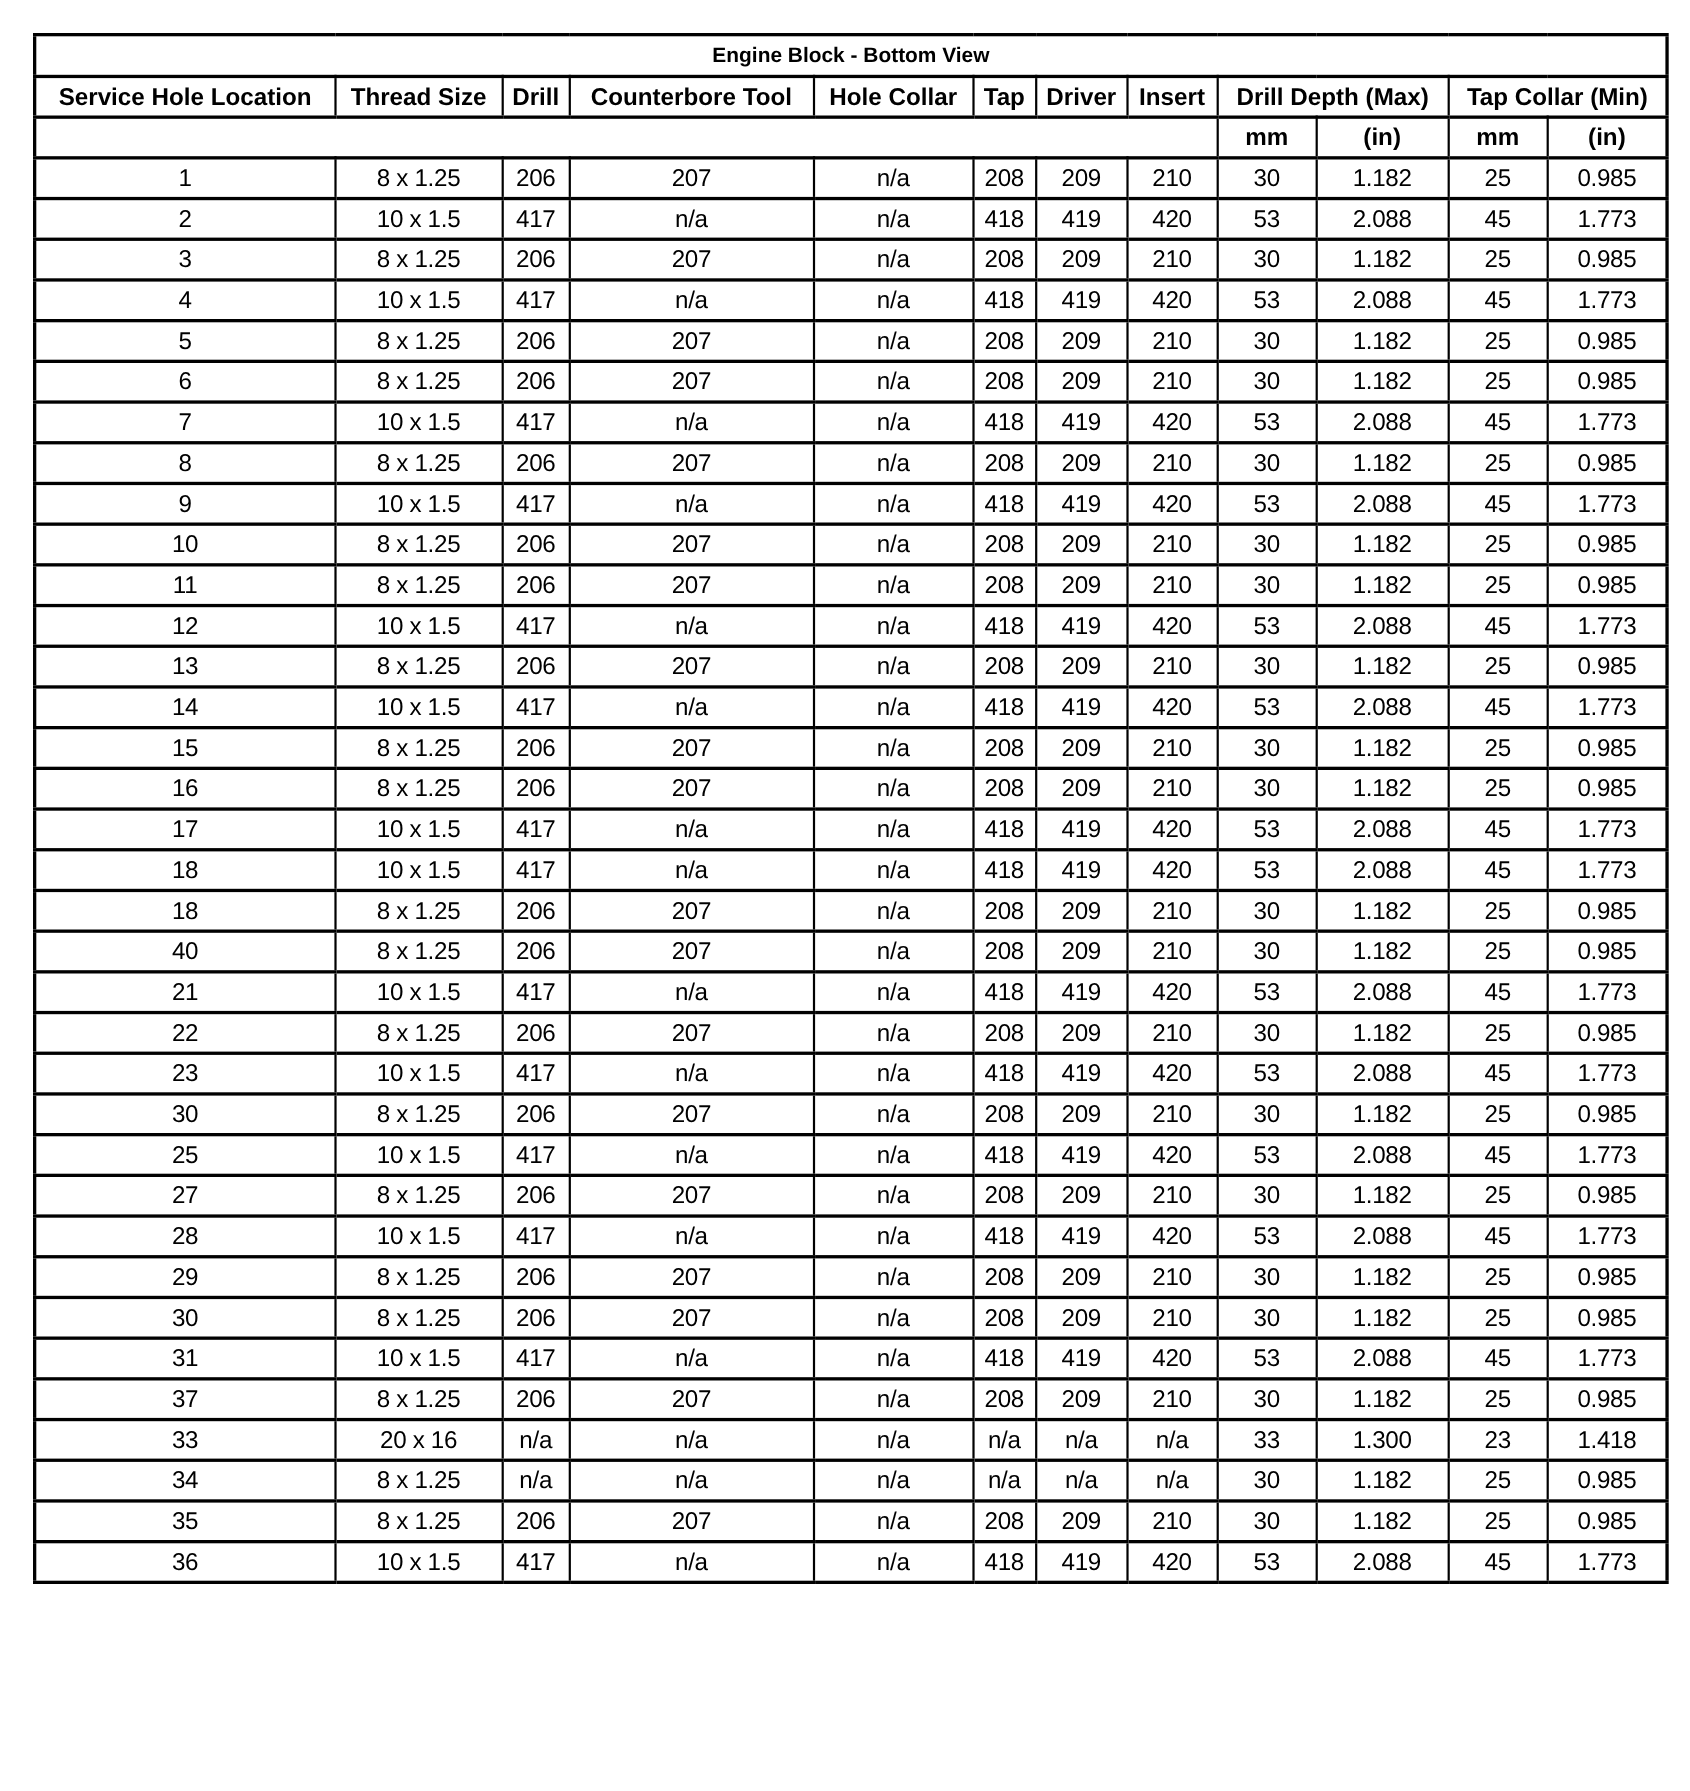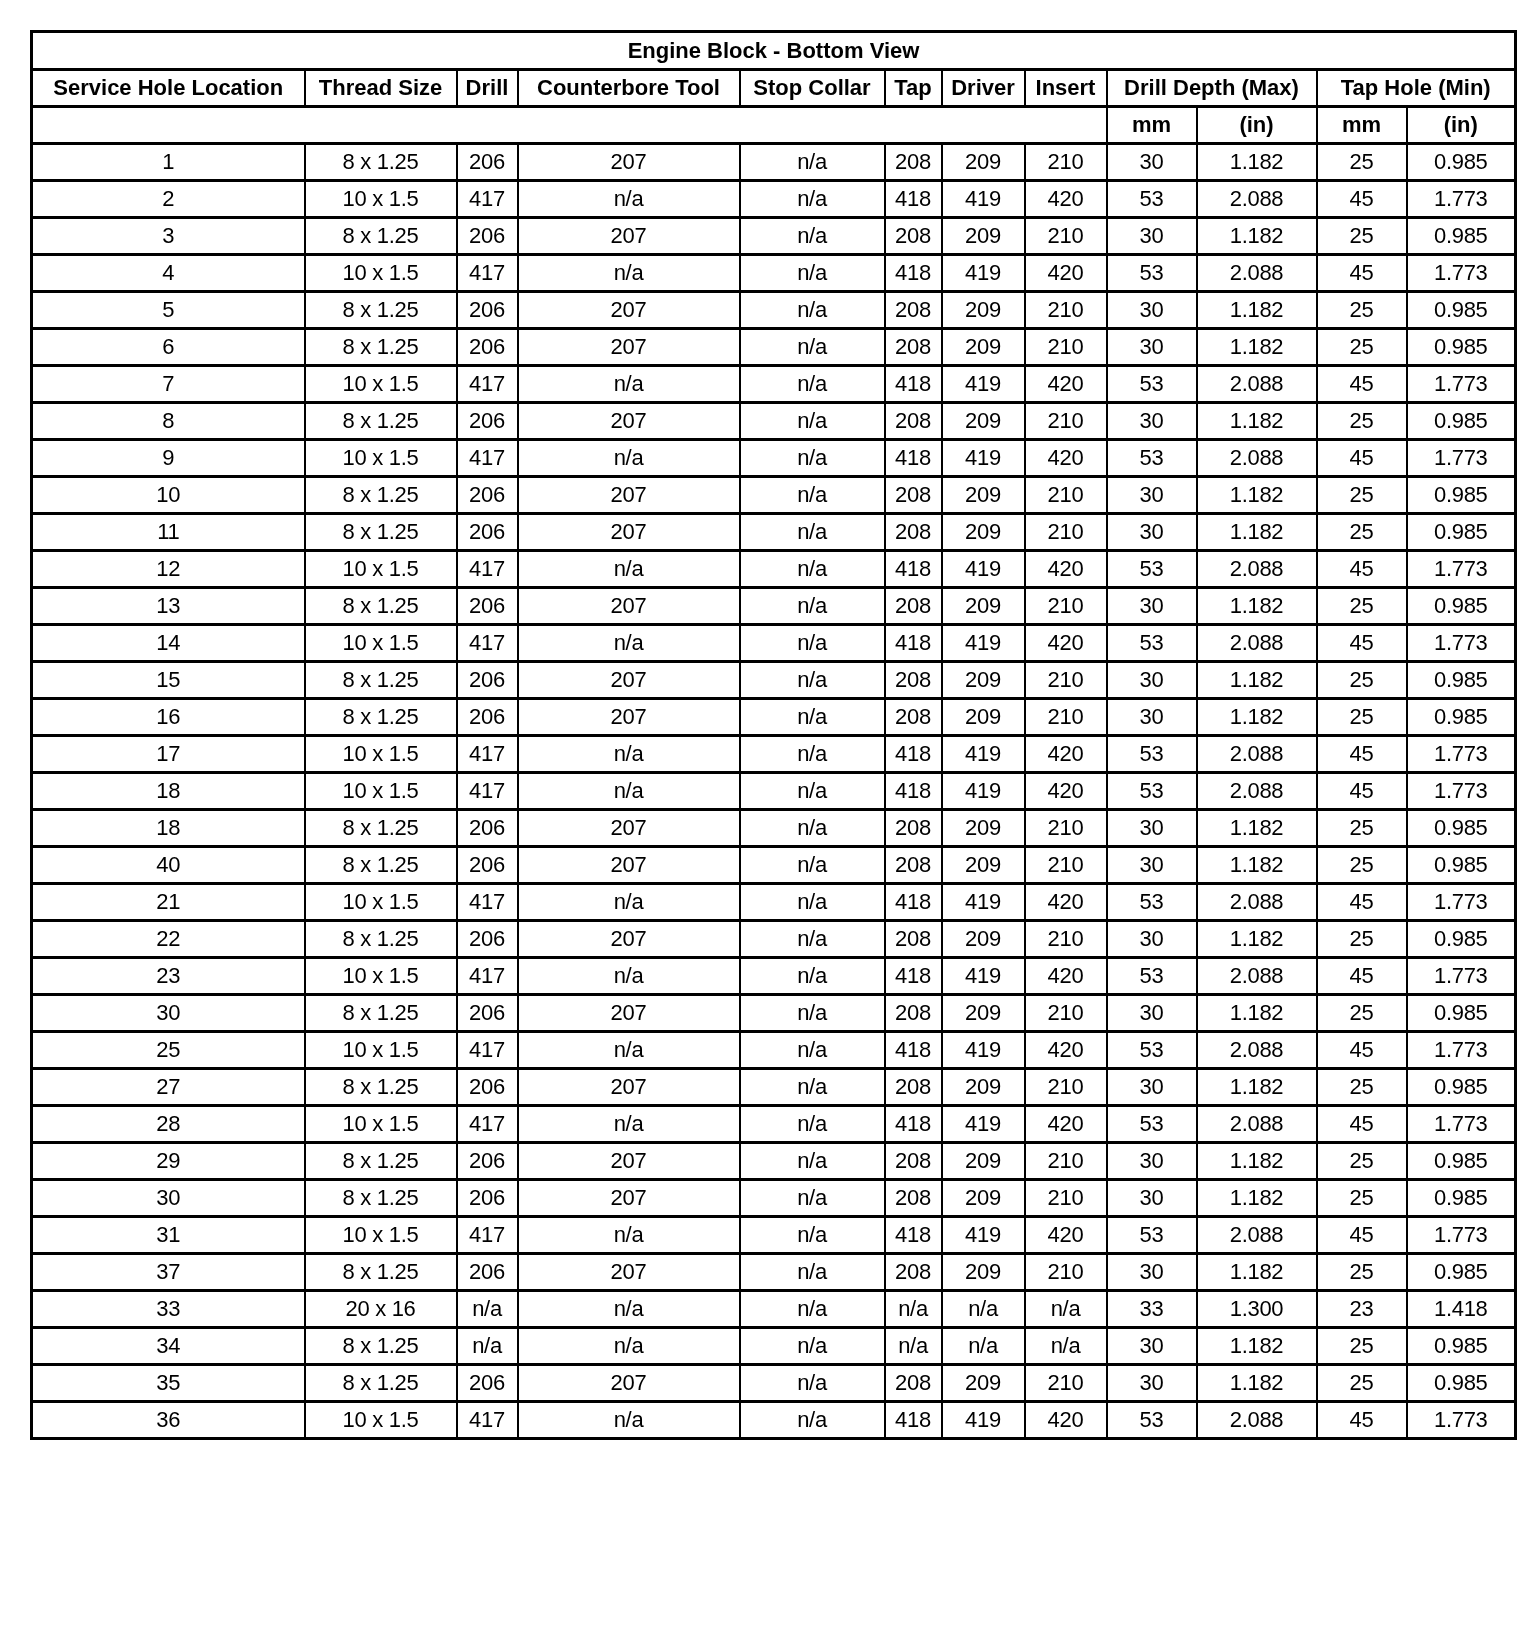--- a/index.html
+++ b/index.html
@@ -10,21 +10,21 @@
     width: 1484px; border-collapse: collapse; table-layout: fixed;
     border: 3px solid #000;
   }
   #spec td, #spec th {
     border-left: 2px solid #000; border-right: 2px solid #000;
     border-top: 3px solid #000; border-bottom: 3px solid #000;
     text-align: center; vertical-align: middle; padding: 0;
     height: 34px; font-size: 22px; white-space: nowrap; overflow: hidden;
   }
   #spec th { font-weight: bold; }
-  #spec .title-cell { height: 35px; font-size: 22px; }
+  #spec .title-cell { height: 35px; font-size: 19px; }
   #spec .units-row td { font-weight: bold; }
   #spec tbody td { font-weight: normal; letter-spacing: -0.3px; }
 </style>
 </head>
 <body>
 
 <table id="spec">
   <colgroup>
     <col style="width:273px">
     <col style="width:152px">
@@ -41,26 +41,26 @@
   </colgroup>
   <thead>
     <tr>
       <th class="title-cell" colspan="12">Engine Block - Bottom View</th>
     </tr>
     <tr>
       <th>Service Hole Location</th>
       <th>Thread Size</th>
       <th>Drill</th>
       <th>Counterbore Tool</th>
-      <th>Stop Collar</th>
+      <th>Hole Collar</th>
       <th>Tap</th>
       <th>Driver</th>
       <th>Insert</th>
       <th colspan="2">Drill Depth (Max)</th>
-      <th colspan="2">Tap Hole (Min)</th>
+      <th colspan="2">Tap Collar (Min)</th>
     </tr>
     <tr class="units-row">
       <td colspan="8"></td>
       <td>mm</td>
       <td>(in)</td>
       <td>mm</td>
       <td>(in)</td>
     </tr>
   </thead>
   <tbody id="rows">

